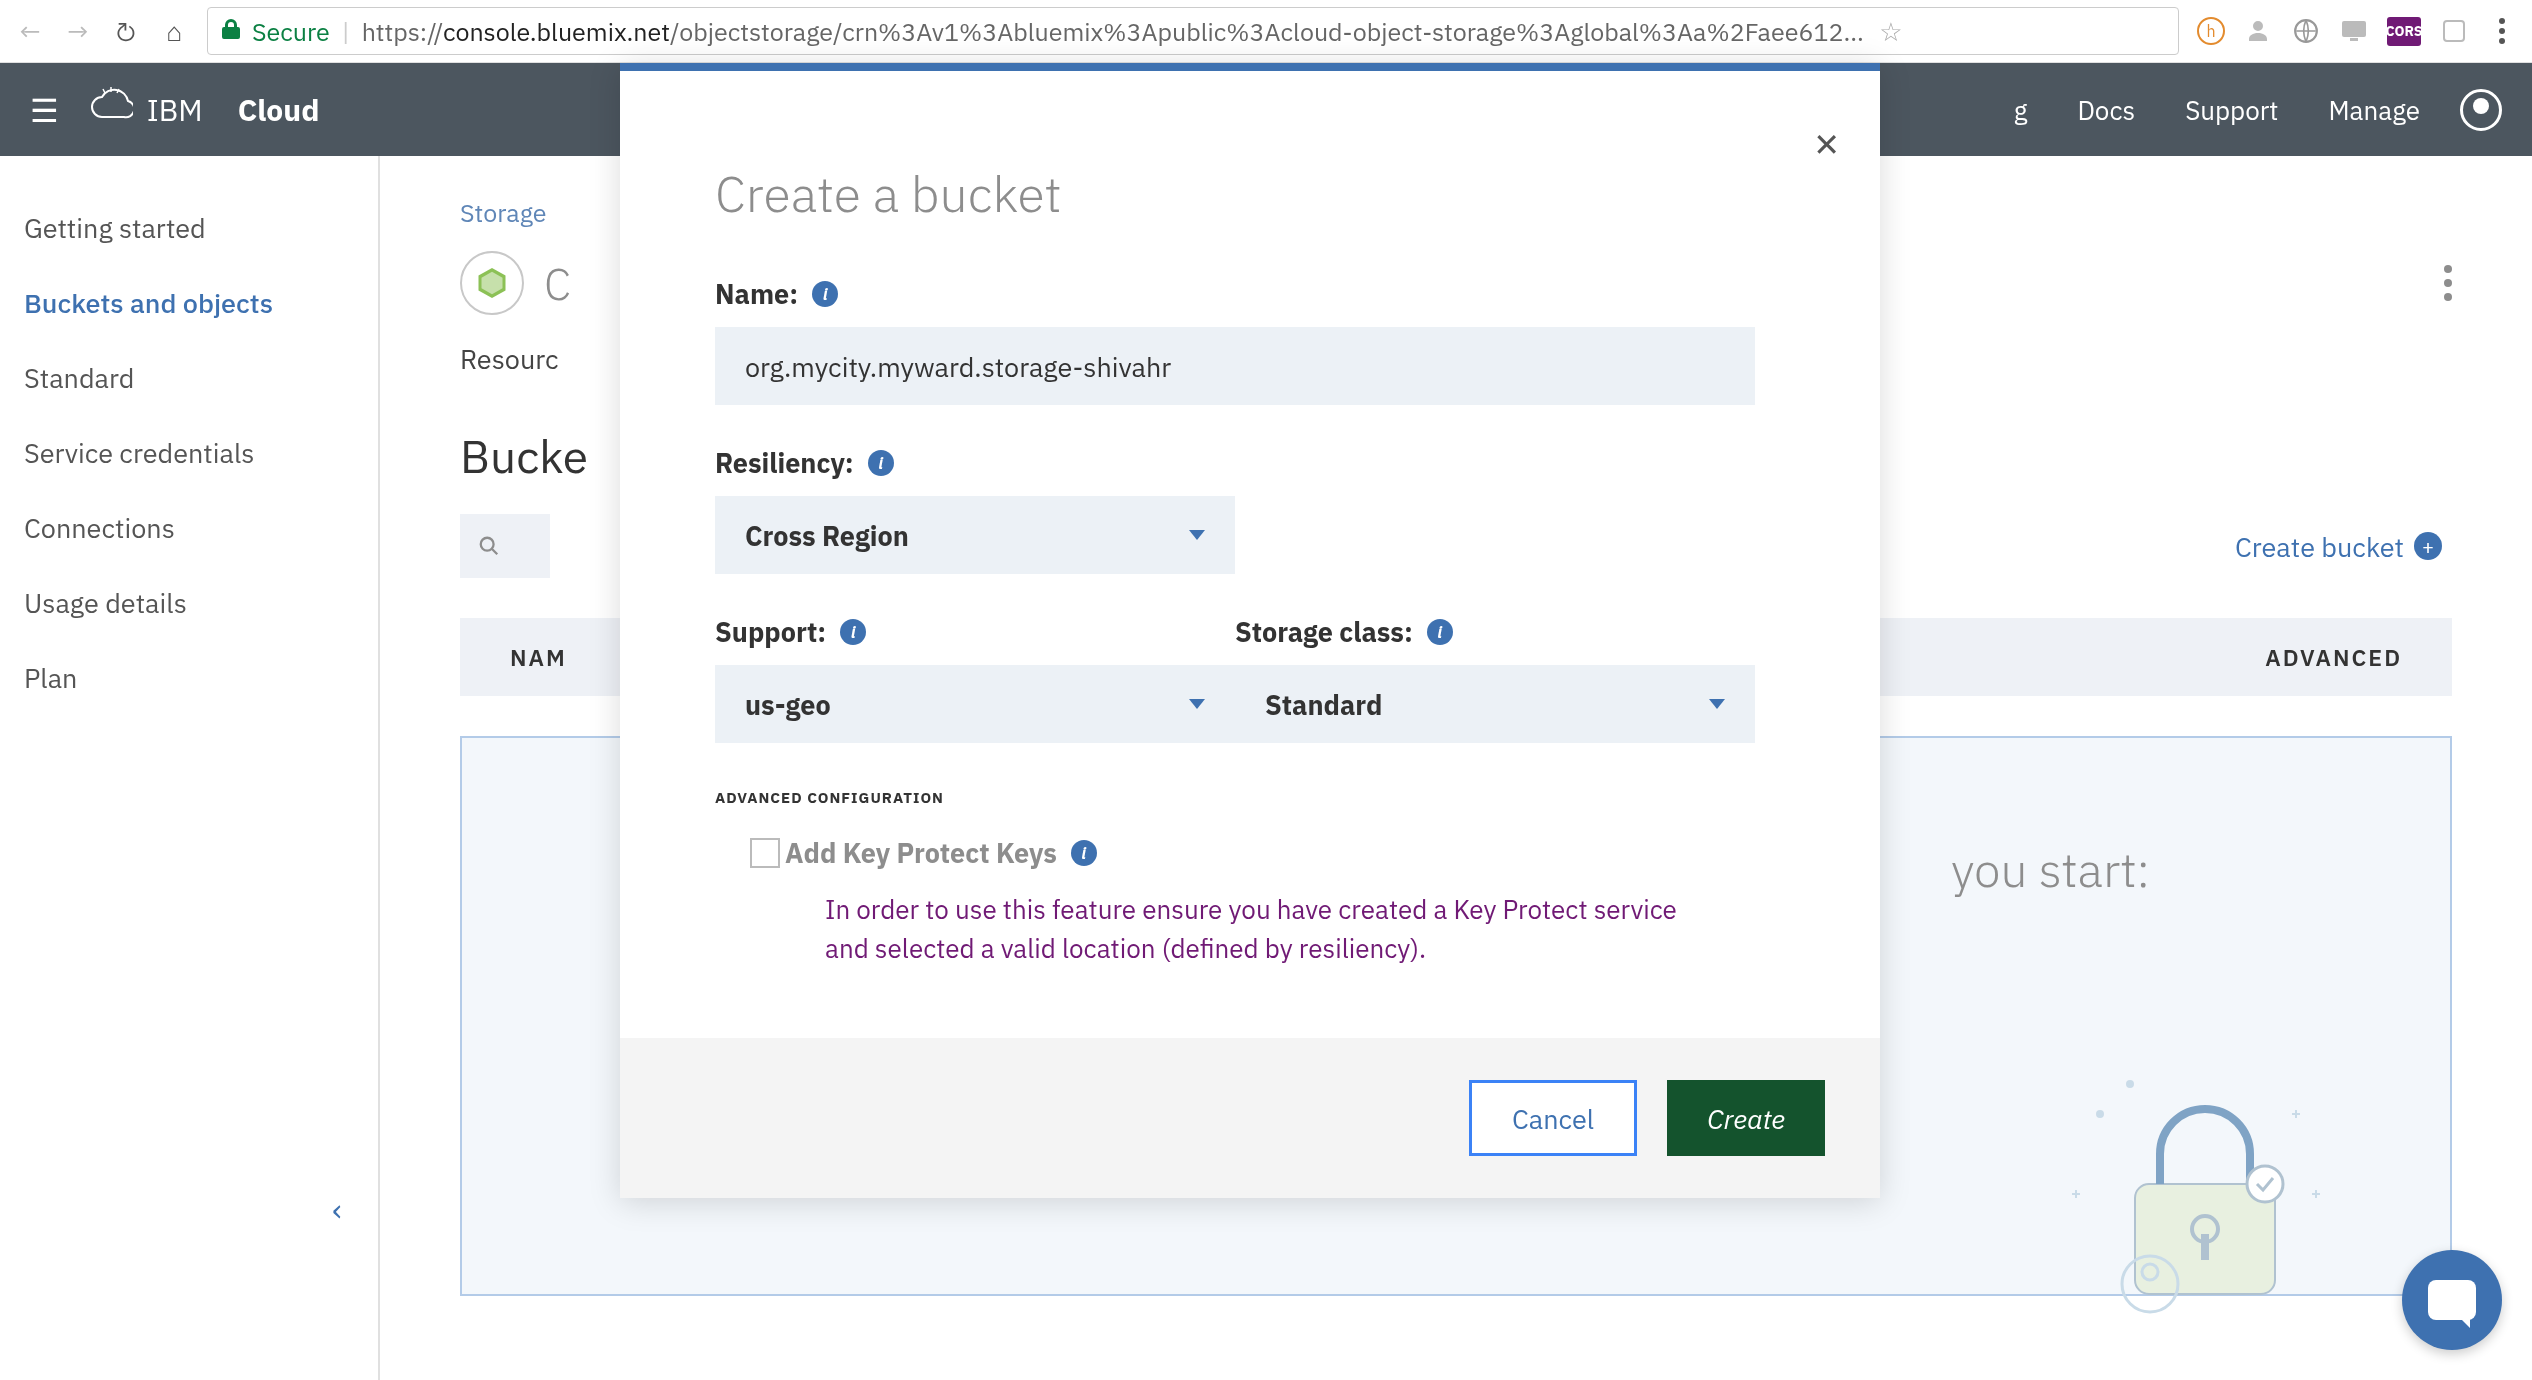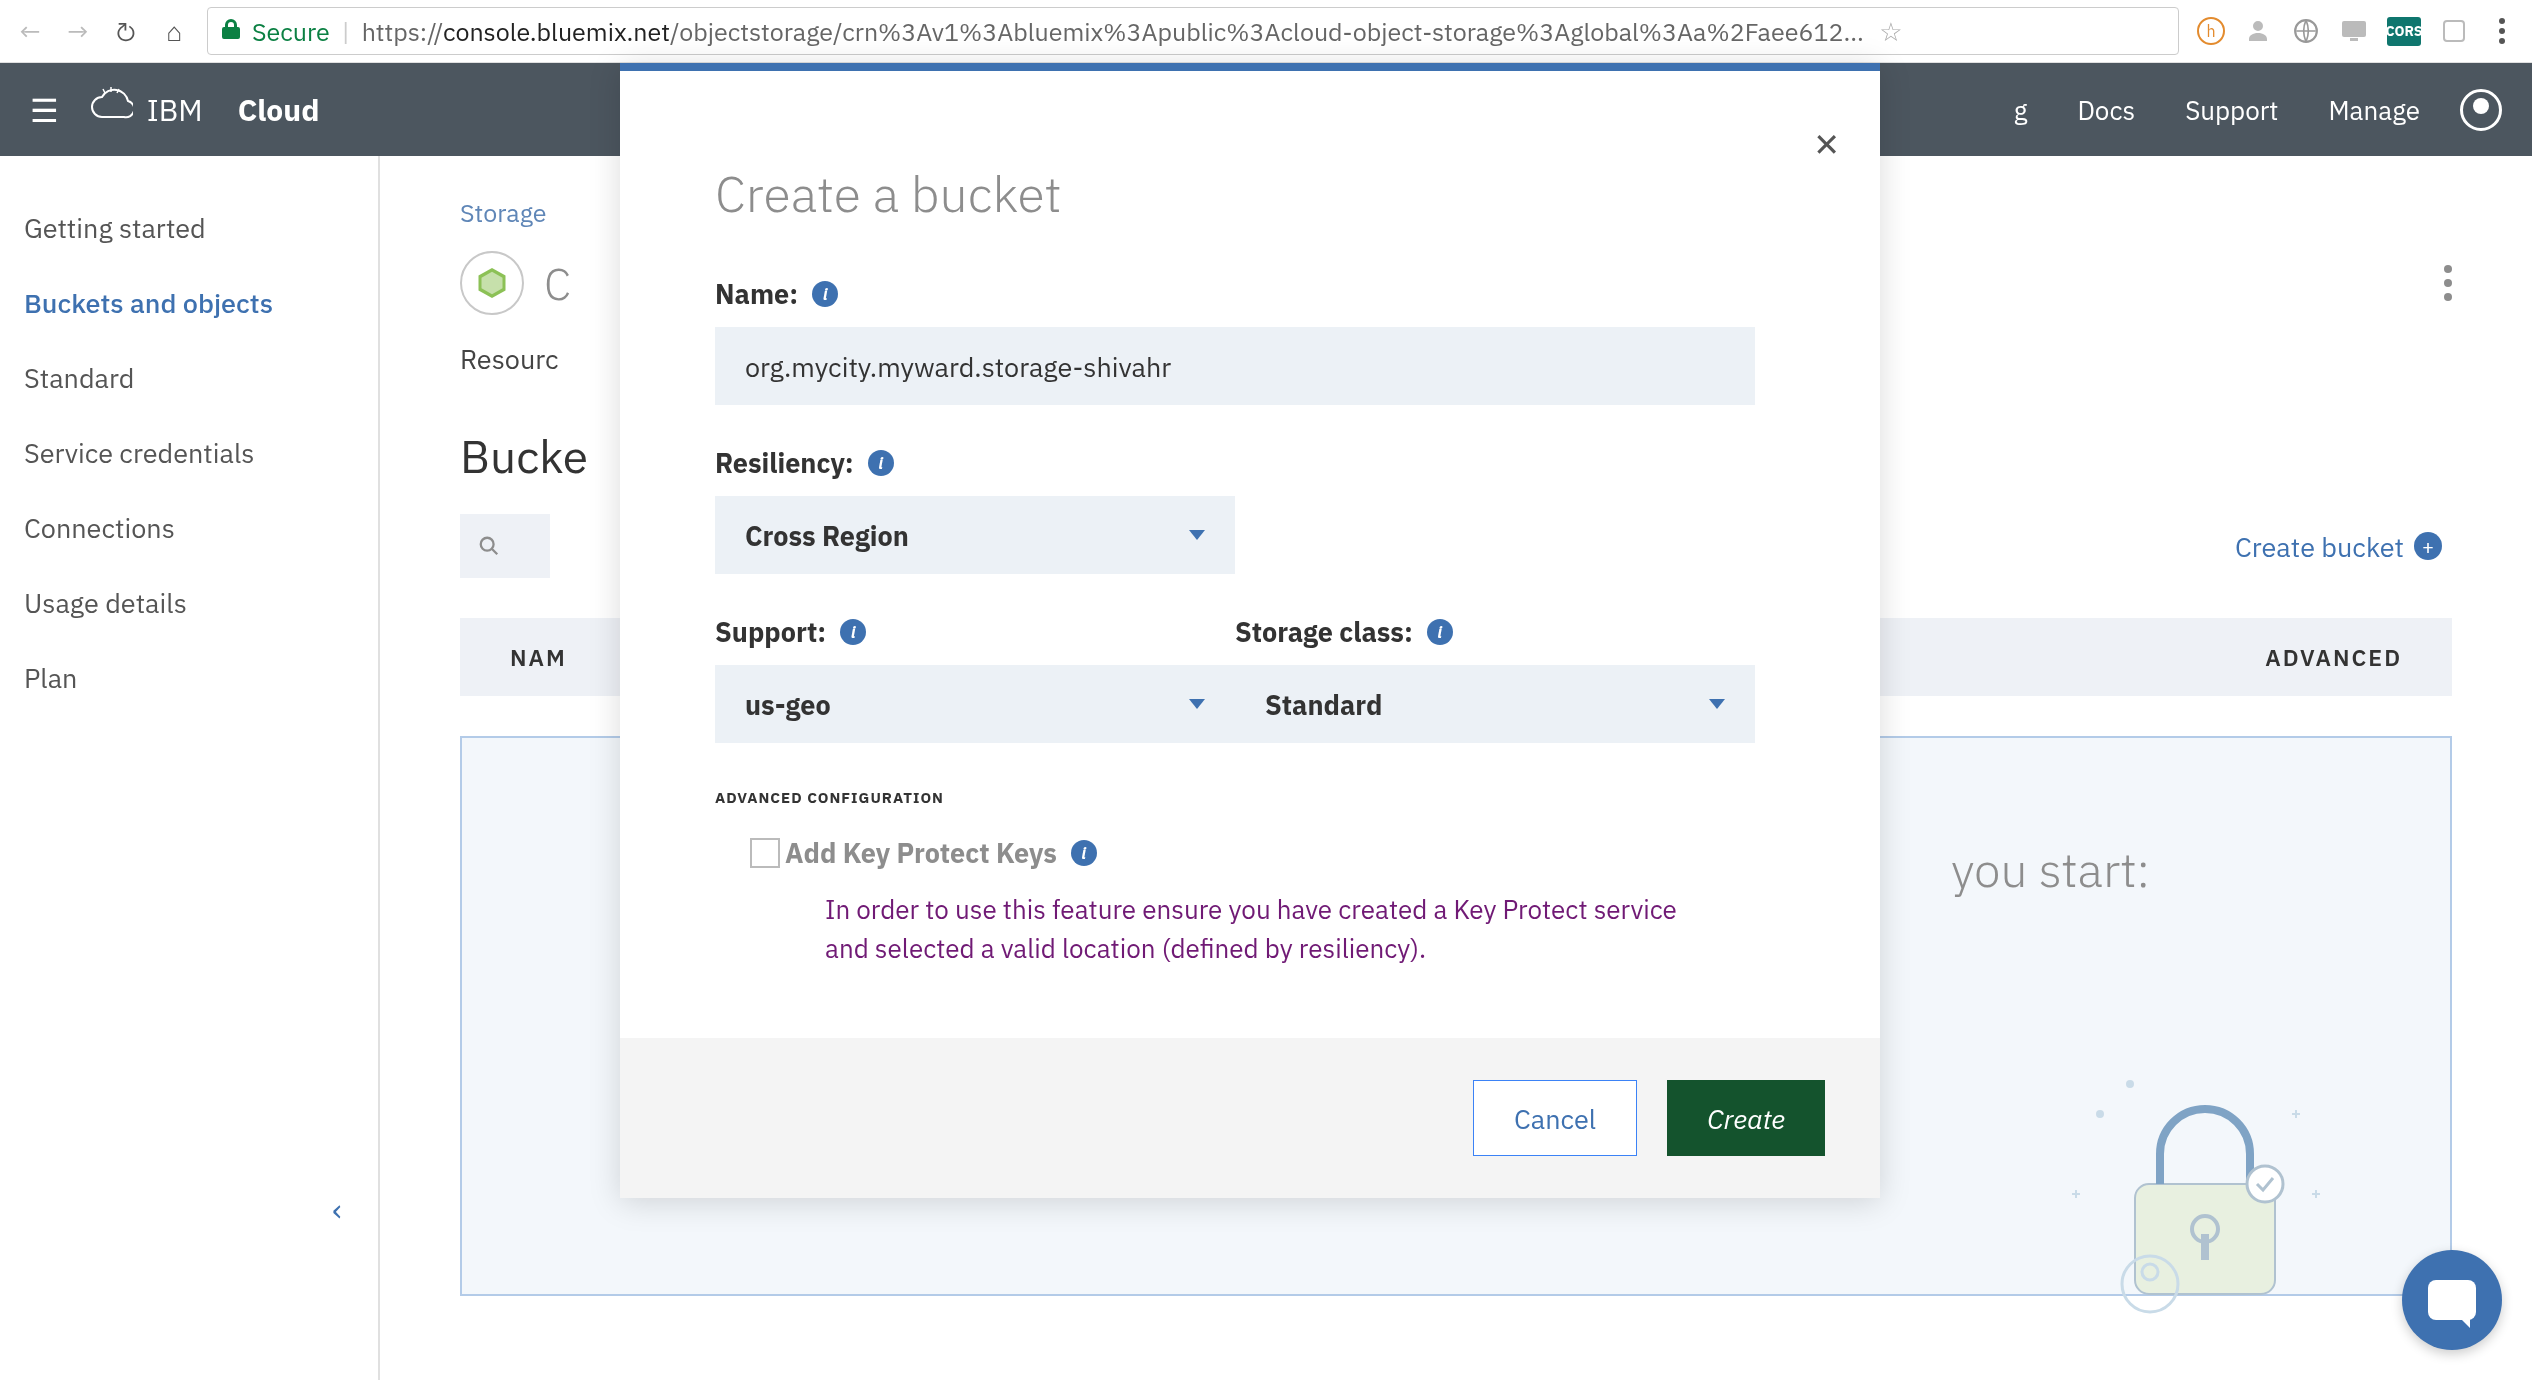--- a/index.html
+++ b/index.html
@@ -73,21 +73,21 @@
     }
     .ext-icon {
       width: 30px;
       height: 30px;
       display: flex;
       align-items: center;
       justify-content: center;
       font-size: 22px;
     }
     .ext-icon.cors {
-      background: #0f766e;
+      background: #701a75;
       color: #fff;
       font-size: 14px;
       font-weight: bold;
       border-radius: 3px;
       width: 34px;
       height: 29px;
     }
     .ext-icon.star {
       color: #aaa;
       font-size: 26px;
@@ -466,21 +466,21 @@
       height: 76px;
       padding: 0 40px;
       font-size: 27px;
       display: flex;
       align-items: center;
       justify-content: center;
       cursor: pointer;
     }
     .btn-secondary {
       background: #fff;
-      border: 1px solid #3b82f6;
+      border: 3px solid #3b82f6;
       color: #3e71b0;
     }
     .btn-primary {
       background: #14532d;
       color: #fff;
       border: none;
       font-style: italic;
     }
 
     

